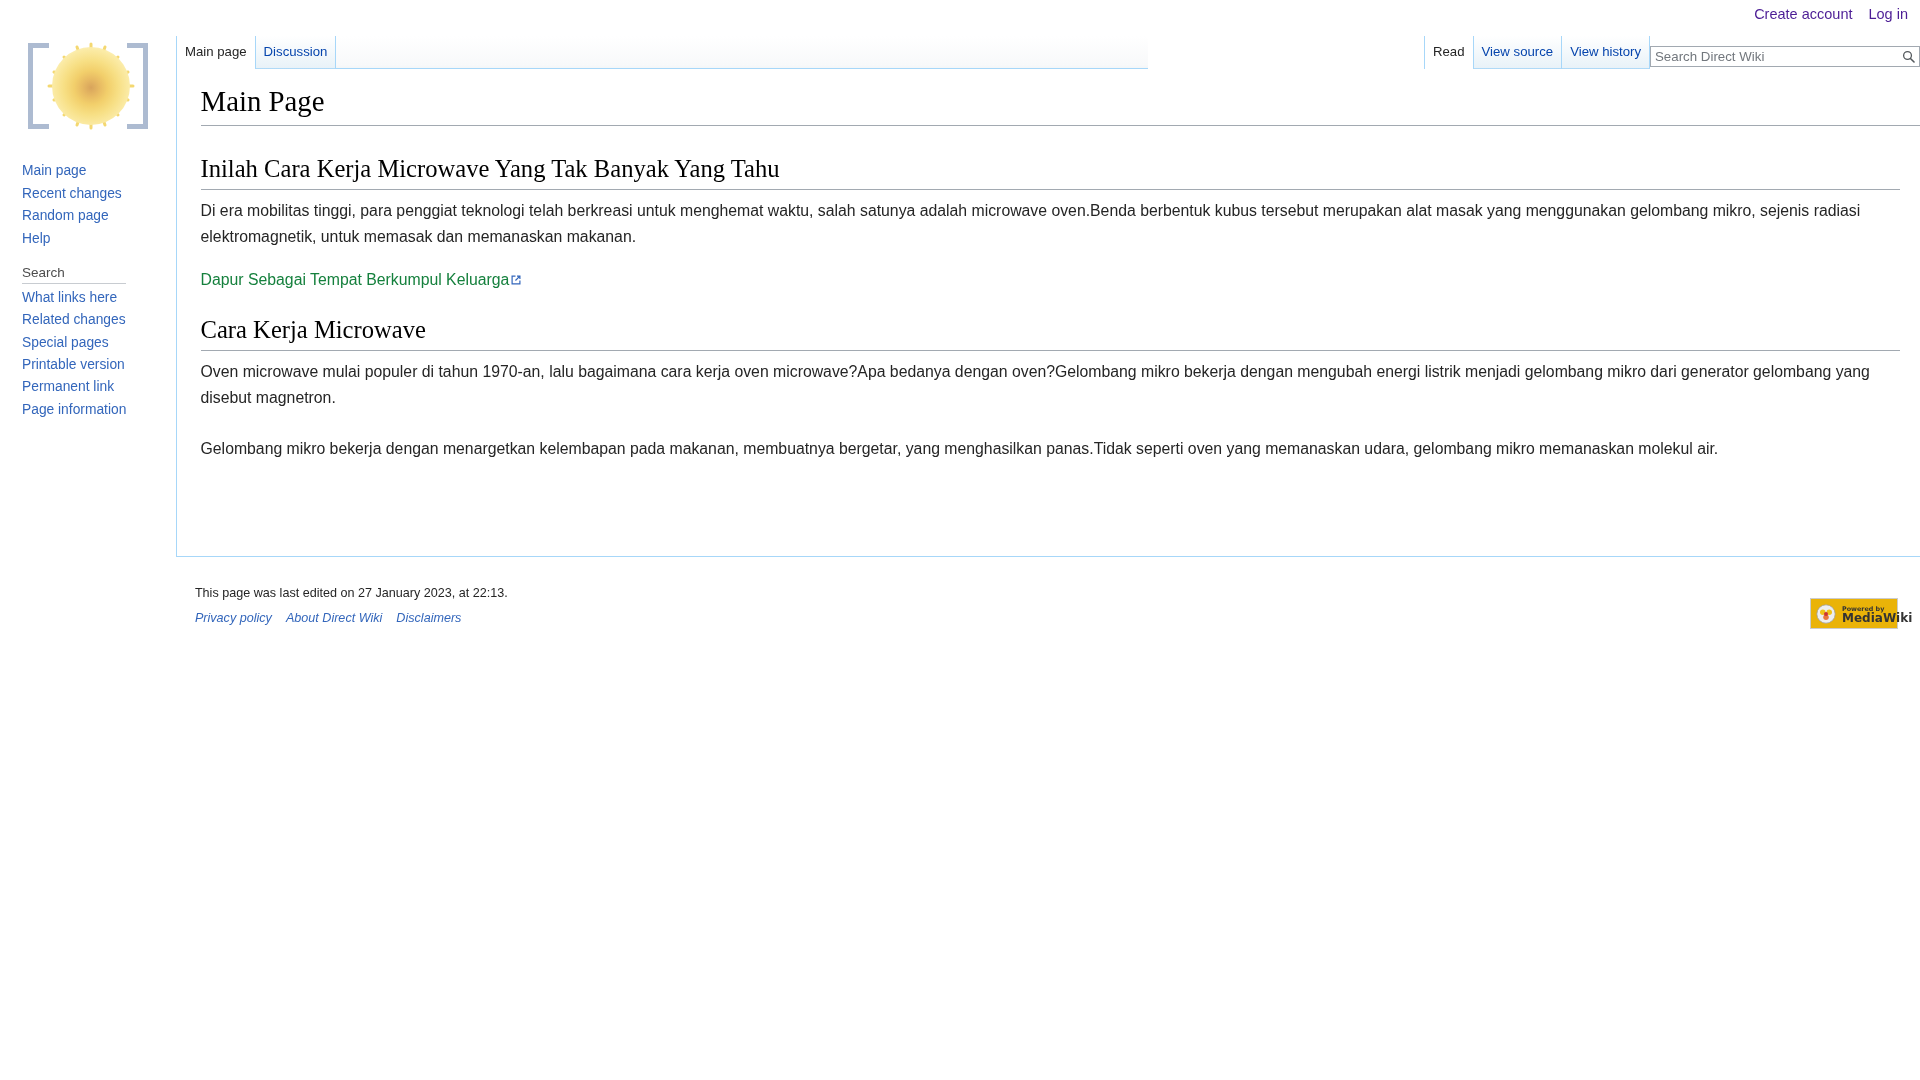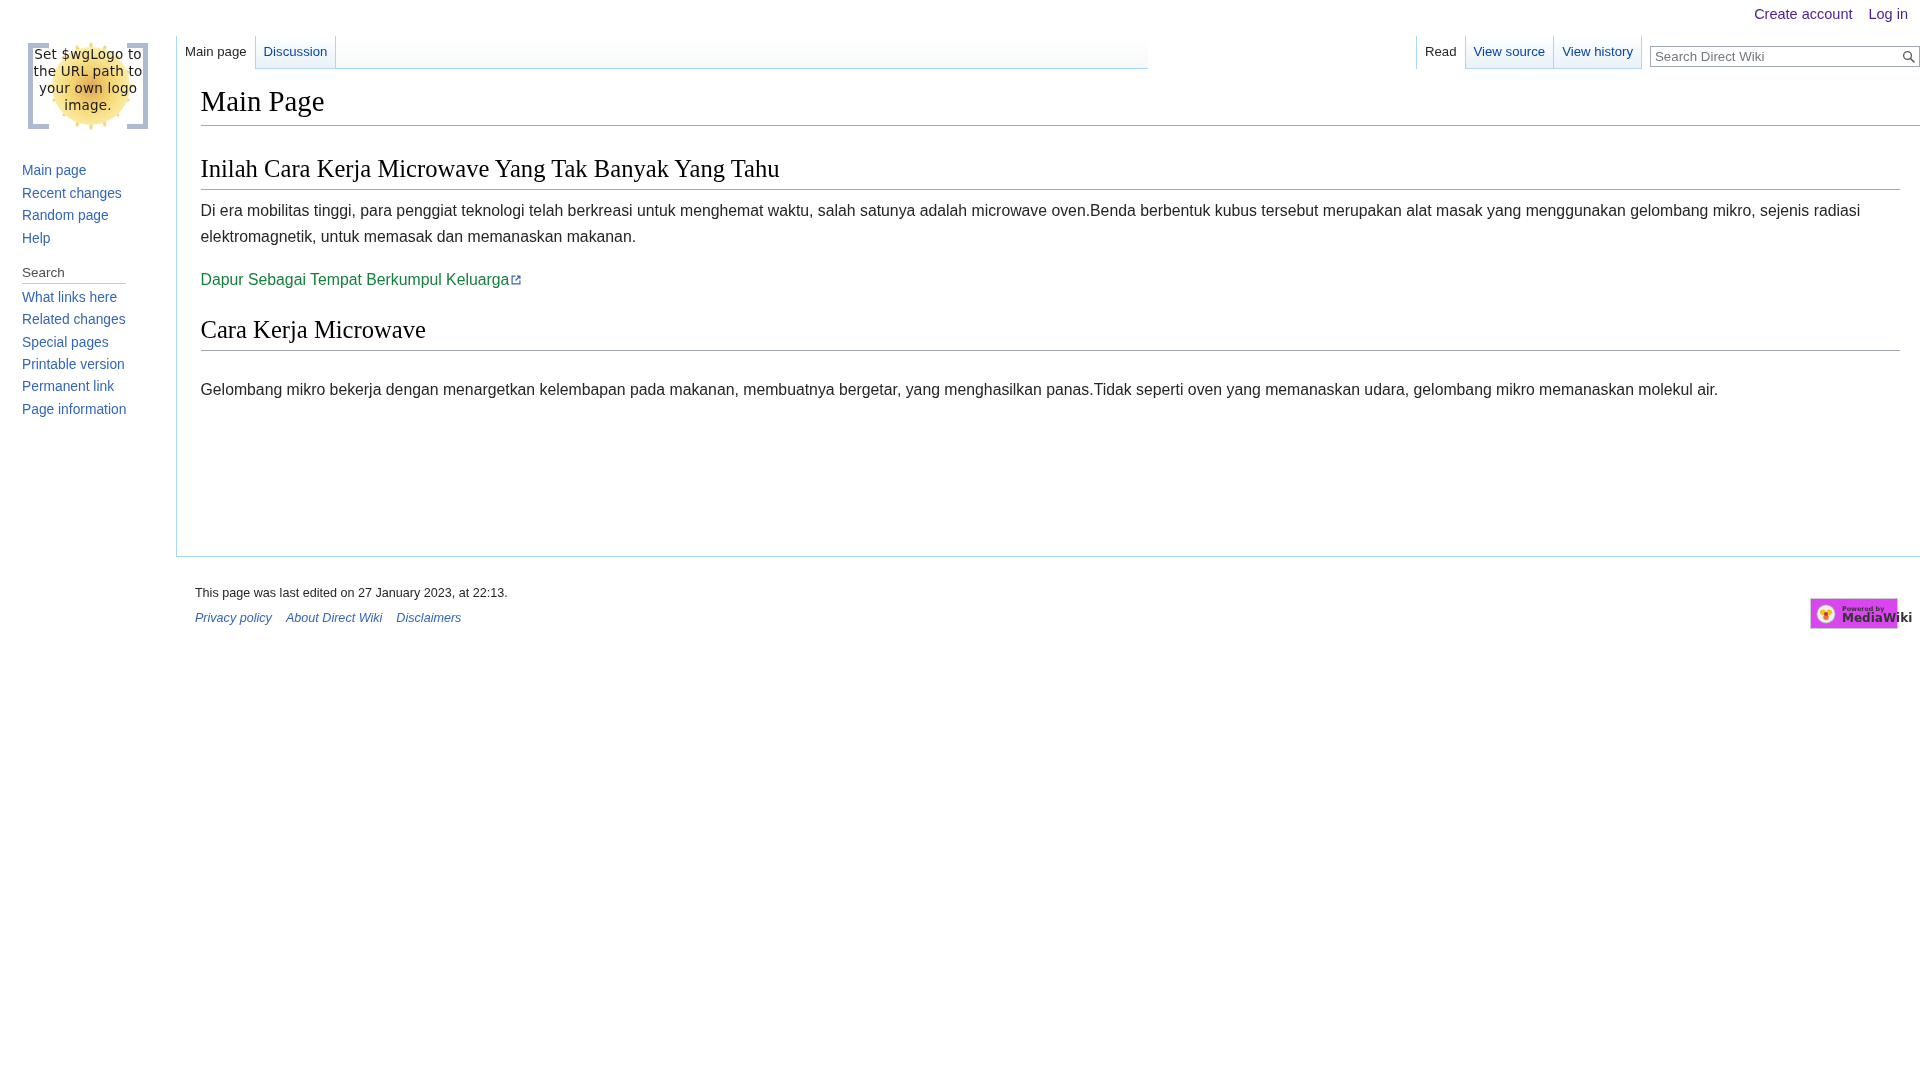--- a/index.html
+++ b/index.html
@@ -196,21 +196,20 @@
 
   
   #tabs-filler {
     height: 32px;
     border-bottom: 1px solid #a7d7f9;
     background: linear-gradient(to bottom, #ffffff 0, #f8f9fa 90%, #f3f6f8 100%);
   }
 
   
   #p-search {
-    margin-left: 8px;
     padding-bottom: 2px;
   }
   .search-wrap {
     position: relative;
     width: 270px;
     height: 21px;
   }
   #searchInput {
     width: 100%;
     height: 21px;
@@ -332,21 +331,21 @@
     right: 22px;
     top: 22px;
   }
   .poweredby {
     display: flex;
     align-items: center;
     gap: 5px;
     width: 88px;
     height: 31px;
     border: 1px solid #cccccc;
-    background: #d946ef;
+    background: #eab308;
     padding: 0 4px;
     box-sizing: border-box;
   }
   .pb-glyph {
     width: 22px;
     height: 22px;
     flex: none;
   }
   .pb-text {
     font-family: "DejaVu Sans", sans-serif;
@@ -384,21 +383,20 @@
           <line x1="45" y1="45" x2="8" y2="59"></line>
           <line x1="45" y1="45" x2="3" y2="45"></line>
           <line x1="45" y1="45" x2="8" y2="31"></line>
           <line x1="45" y1="45" x2="18" y2="16"></line>
           <line x1="45" y1="45" x2="31" y2="6"></line>
         </g>
       </svg>
       <div class="logo-sun"></div>
       <div class="logo-bracket left"></div>
       <div class="logo-bracket right"></div>
-      <div class="logo-text">Set $wgLogo to the URL path to your own logo image.</div>
     </div>
   </div>
 
   <div class="portal" id="p-navigation">
     <ul id="p-navigation-list">
       <li><a href="#">Main page</a></li>
       <li><a href="#">Recent changes</a></li>
       <li><a href="#">Random page</a></li>
       <li><a href="#">Help</a></li>
     </ul>
@@ -472,20 +470,21 @@
     <p>Di era mobilitas tinggi, para penggiat teknologi telah berkreasi untuk menghemat waktu, salah satunya adalah microwave oven.Benda berbentuk kubus tersebut merupakan alat masak yang menggunakan gelombang mikro, sejenis radiasi elektromagnetik, untuk memasak dan memanaskan makanan.</p>
 
     <p><a class="external-link" href="#"><span>Dapur Sebagai Tempat Berkumpul Keluarga</span><svg class="ext-icon" viewBox="0 0 12 12">
             <path d="M1.5 1.5h4v1.2h-2.8v6.6h6.6v-2.8h1.2v4h-9z" fill="#3366bb"></path>
             <path d="M7 1.5h3.5V5h-1.2V3.6L5.9 7 5 6.1l3.4-3.4H7z" fill="#3366bb"></path>
           </svg></a></p>
 
 
     <h2>Cara Kerja Microwave</h2>
 
+    <p>Oven microwave mulai populer di tahun 1970-an, lalu bagaimana cara kerja oven microwave?Apa bedanya dengan oven?Gelombang mikro bekerja dengan mengubah energi listrik menjadi gelombang mikro dari generator gelombang yang disebut magnetron.</p>
 
     <p class="spaced">Gelombang mikro bekerja dengan menargetkan kelembapan pada makanan, membuatnya bergetar, yang menghasilkan panas.Tidak seperti oven yang memanaskan udara, gelombang mikro memanaskan molekul air.</p>
   </div>
 </div>
 
 <div id="footer">
   <ul id="footer-info">
     <li>This page was last edited on 27 January 2023, at 22:13.</li>
   </ul>
   <ul id="footer-places">

